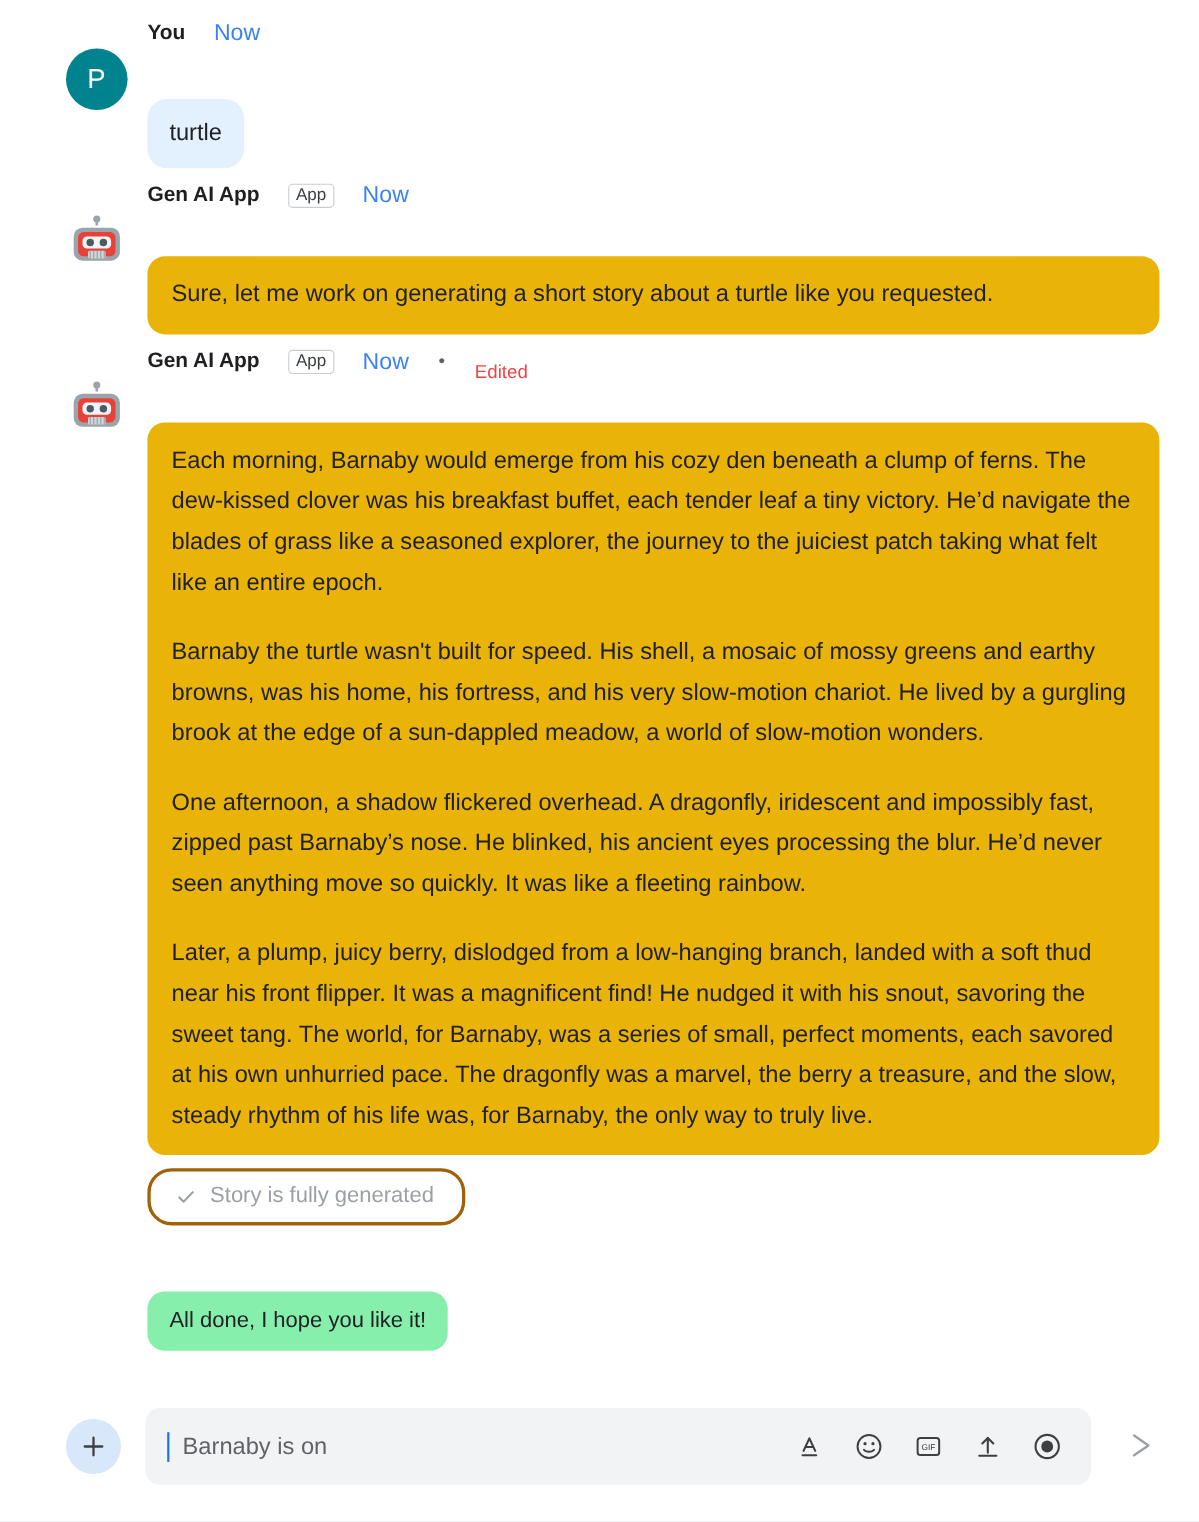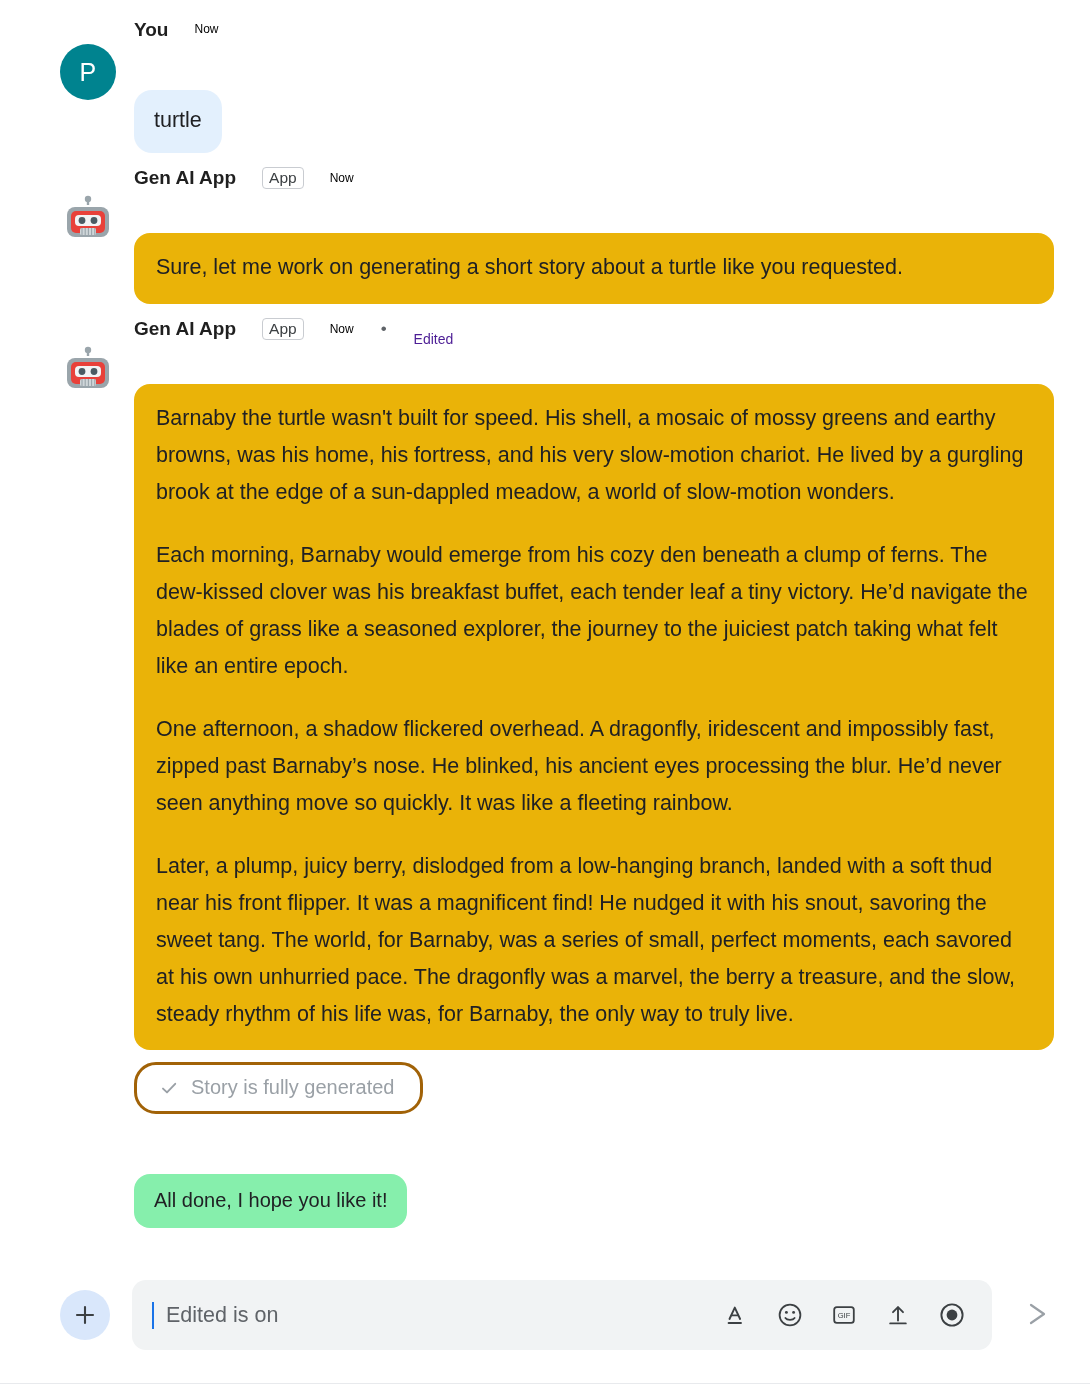--- a/index.html
+++ b/index.html
@@ -73,31 +73,31 @@
   .meta .app-tag {
     font-size: 15.5px;
     color: #3c4043;
     border: 1px solid #c9ccd1;
     border-radius: 4px;
     padding: 2px 6px 3px;
     line-height: 1;
     background: #fff;
   }
   .meta .time {
-    font-size: 12px;
-    color: #000000;
+    font-size: 21px;
+    color: #3b82f6;
   }
   .meta .sep {
     font-size: 17px;
     color: #5f6368;
     padding: 0 1px;
   }
   .meta .edited {
-    font-size: 14px;
-    color: #4c1d95;
+    font-size: 17px;
+    color: #ef4444;
     margin-top: 20px;
   }
 
   .bubble {
     border-radius: 16px;
     padding: 16px 22px 18px;
     font-size: 21.5px;
     line-height: 1.72;
     color: #202124;
     max-width: 920px;
@@ -192,21 +192,21 @@
     display: flex;
     align-items: center;
     gap: 26px;
     flex: 0 0 auto;
     padding-right: 4px;
   }
   .tool-icons .ti {
     width: 28px; height: 28px;
     display: flex;
     align-items: center;
-    justify-content: flex-start;
+    justify-content: center;
     cursor: pointer;
   }
   .send-btn {
     flex: 0 0 48px;
     width: 48px; height: 48px;
     display: flex;
     align-items: center;
     justify-content: center;
     background: transparent;
     border: none;
@@ -289,22 +289,22 @@
       </div>
       <div class="body-col">
         <div class="meta">
           <span class="name">Gen AI App</span>
           <span class="app-tag">App</span>
           <span class="time">Now</span>
           <span class="sep">•</span>
           <span class="edited">Edited</span>
         </div>
         <div class="bubble bot">
+          <p>Each morning, Barnaby would emerge from his cozy den beneath a clump of ferns. The dew-kissed clover was his breakfast buffet, each tender leaf a tiny victory. He’d navigate the blades of grass like a seasoned explorer, the journey to the juiciest patch taking what felt like an entire epoch.</p>
           <p>Barnaby the turtle wasn't built for speed. His shell, a mosaic of mossy greens and earthy browns, was his home, his fortress, and his very slow-motion chariot. He lived by a gurgling brook at the edge of a sun-dappled meadow, a world of slow-motion wonders.</p>
-          <p>Each morning, Barnaby would emerge from his cozy den beneath a clump of ferns. The dew-kissed clover was his breakfast buffet, each tender leaf a tiny victory. He’d navigate the blades of grass like a seasoned explorer, the journey to the juiciest patch taking what felt like an entire epoch.</p>
           <p>One afternoon, a shadow flickered overhead. A dragonfly, iridescent and impossibly fast, zipped past Barnaby’s nose. He blinked, his ancient eyes processing the blur. He’d never seen anything move so quickly. It was like a fleeting rainbow.</p>
           <p>Later, a plump, juicy berry, dislodged from a low-hanging branch, landed with a soft thud near his front flipper. It was a magnificent find! He nudged it with his snout, savoring the sweet tang. The world, for Barnaby, was a series of small, perfect moments, each savored at his own unhurried pace. The dragonfly was a marvel, the berry a treasure, and the slow, steady rhythm of his life was, for Barnaby, the only way to truly live.</p>
         </div>
 
         
         <div class="chip">
           <span class="check">
             <svg width="20" height="20" viewBox="0 0 20 20" aria-hidden="true">
               <path d="M4 10.6 L8 14.4 L16.2 5.8" fill="none" stroke="#9aa0a6" stroke-width="1.9" stroke-linecap="round" stroke-linejoin="round"></path>
             </svg>
@@ -327,21 +327,21 @@
     <button class="plus-btn">
       <span>
         <svg width="26" height="26" viewBox="0 0 26 26" aria-hidden="true">
           <path d="M13 5 L13 21 M5 13 L21 13" stroke="#3c4043" stroke-width="2.1" stroke-linecap="round"></path>
         </svg>
       </span>
     </button>
 
     <div class="composer">
       <div class="caret"></div>
-      <div class="placeholder">Edited is on</div>
+      <div class="placeholder">Barnaby is on</div>
 
       <div class="tool-icons">
         <span class="ti">
           <svg width="26" height="26" viewBox="0 0 26 26" aria-hidden="true">
             <path d="M7.5 17 L12.8 5.6 L18.1 17" fill="none" stroke="#3c4043" stroke-width="1.9" stroke-linecap="round" stroke-linejoin="round"></path>
             <path d="M9.7 13.4 L15.9 13.4" stroke="#3c4043" stroke-width="1.7" stroke-linecap="round"></path>
             <path d="M6.6 21 L19 21" stroke="#3c4043" stroke-width="1.9" stroke-linecap="round"></path>
           </svg>
         </span>
 

